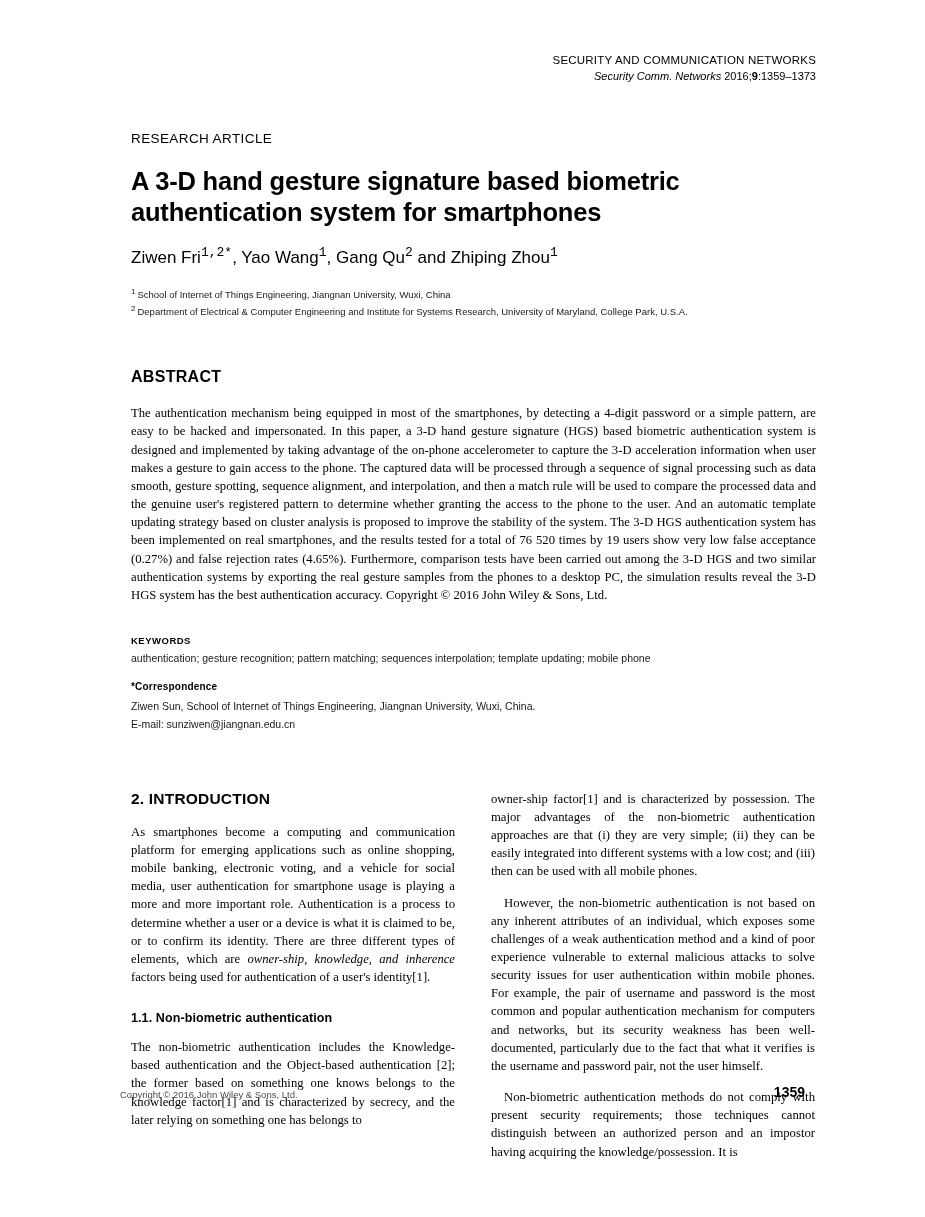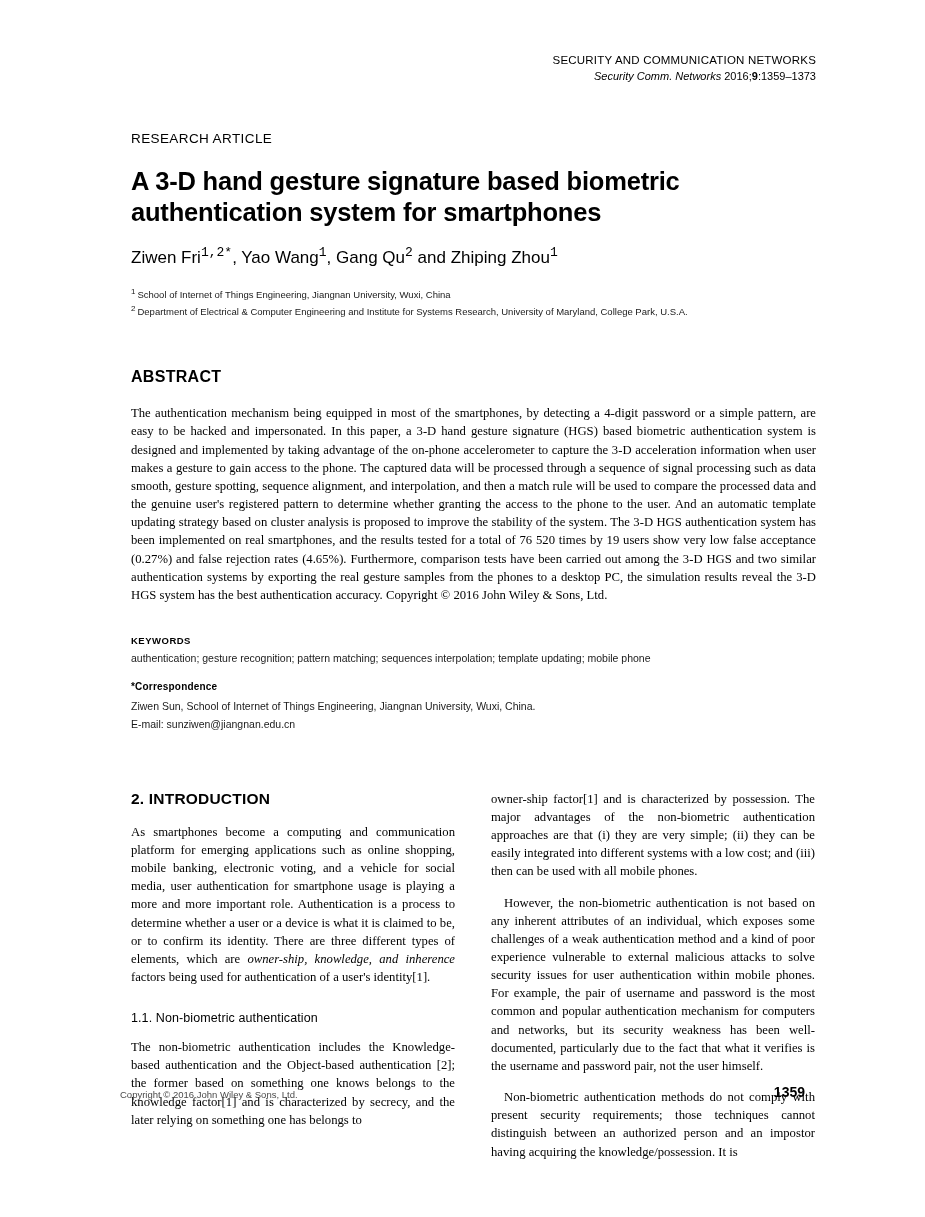--- a/index.html
+++ b/index.html
@@ -157,21 +157,21 @@
     width: 324px;
   }
   .sec-heading {
     font-family: "Liberation Sans", sans-serif;
     font-weight: bold;
     font-size: 15.5px;
     letter-spacing: 0.2px;
   }
   .subsec-heading {
     font-family: "Liberation Sans", sans-serif;
-    font-weight: normal;
+    font-weight: bold;
     font-size: 12.5px;
     margin-top: 25px;
     letter-spacing: 0.1px;
   }
   .para {
     font-size: 12.7px;
     line-height: 1.43;
     text-align: justify;
     hyphens: auto;
     margin-top: 13px;

